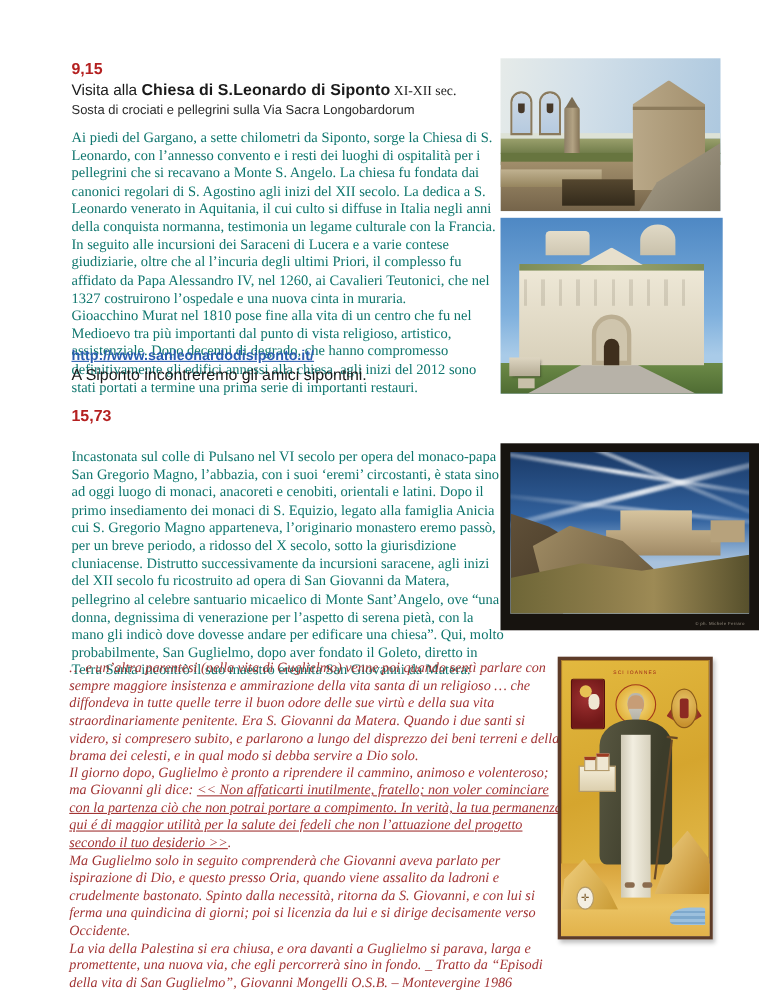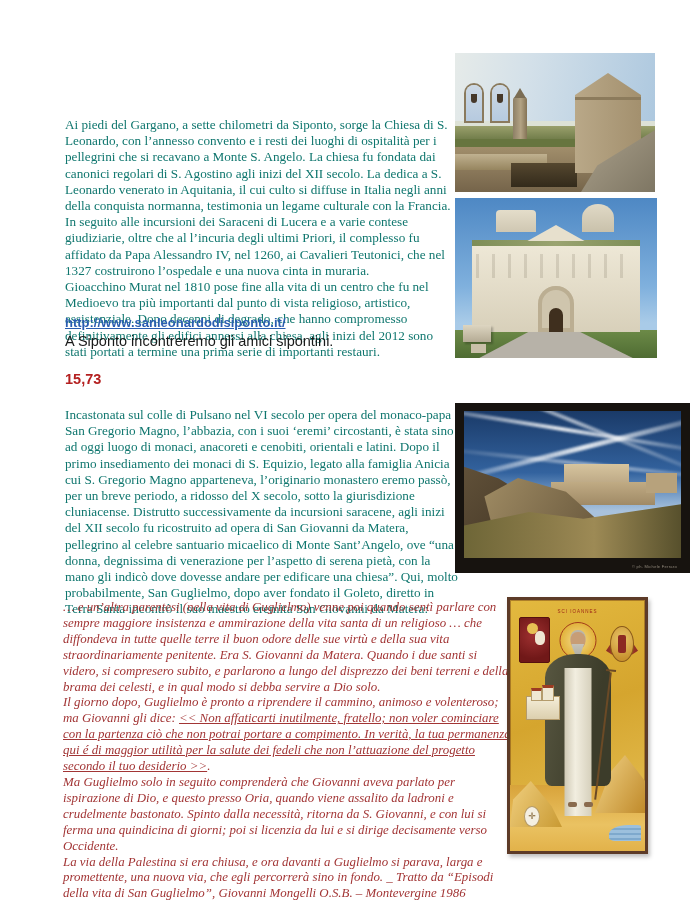--- a/index.html
+++ b/index.html
@@ -154,20 +154,25 @@
   .ic .model::before { content:""; position:absolute; left:4px; top:-9px; width:9px; height:9px;
         background:#efe7d2; border:1px solid #b49b6c; border-top:3px solid #9c3b22; }
   .ic .model::after { content:""; position:absolute; right:5px; top:-12px; width:10px; height:12px;
         background:#efe7d2; border:1px solid #b49b6c; border-top:3px solid #9c3b22; }
 </style>
 </head>
 <body>
 
 <div class="page">
 
+  <div class="abs" style="left:65px; top:55px;">
+    <div class="time">9,15</div>
+    <div class="title-line"><span>Visita alla </span><b>Chiesa di S.Leonardo di Siponto</b><span class="title-era">  XI-XII sec.</span></div>
+    <div class="subtitle">Sosta di crociati e pellegrini sulla Via Sacra Longobardorum</div>
+  </div>
 
   <div class="abs body-text" style="left:65px; top:117px; width:392px;">
     <div>Ai piedi del Gargano, a sette chilometri da Siponto, sorge la Chiesa di S. Leonardo, con l’annesso convento e i resti dei luoghi di ospitalità per i pellegrini che si recavano a Monte S. Angelo. La chiesa fu fondata dai canonici regolari di S. Agostino agli inizi del XII secolo. La dedica a S. Leonardo venerato in Aquitania, il cui culto si diffuse in Italia negli anni della conquista normanna, testimonia un legame culturale con la Francia. In seguito alle incursioni dei Saraceni di Lucera e a varie contese giudiziarie, oltre che al l’incuria degli ultimi Priori, il complesso fu affidato da Papa Alessandro IV, nel 1260, ai Cavalieri Teutonici, che nel 1327 costruirono l’ospedale e una nuova cinta in muraria.</div>
     <div>Gioacchino Murat nel 1810 pose fine alla vita di un centro che fu nel Medioevo tra più importanti dal punto di vista religioso, artistico, assistenziale. Dopo decenni di degrado, che hanno compromesso definitivamente gli edifici annessi alla chiesa, agli inizi del 2012 sono stati portati a termine una prima serie di importanti restauri.</div>
   </div>
   <div class="abs link-line" style="left:65px; top:315px;">
     <a href="#">http://www.sanleonardodisiponto.it/</a>
   </div>
   <div class="abs closing" style="left:65px; top:333px;">A Siponto incontreremo gli amici sipontini.</div>
 

